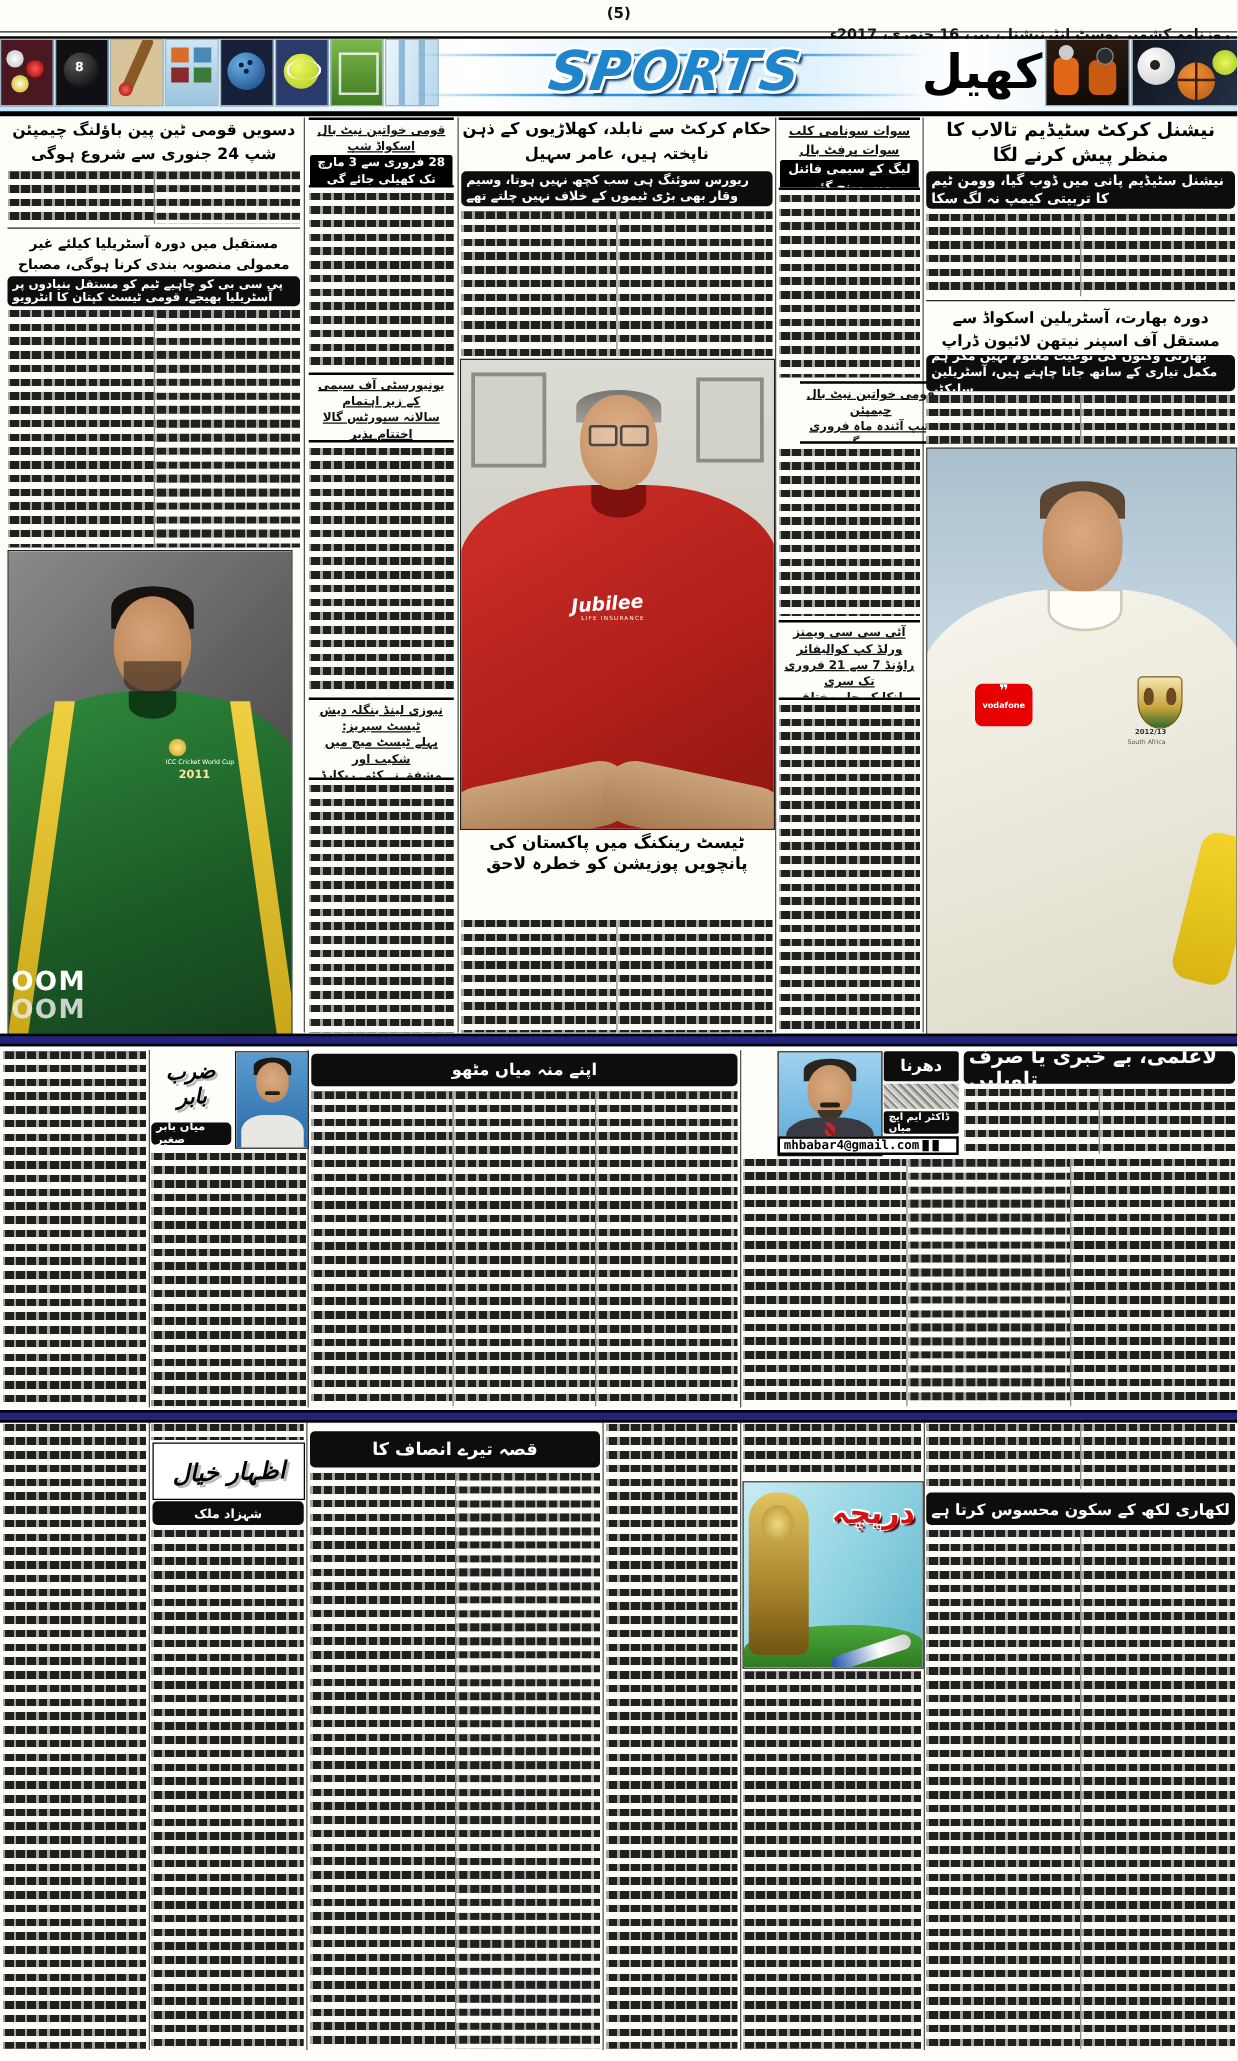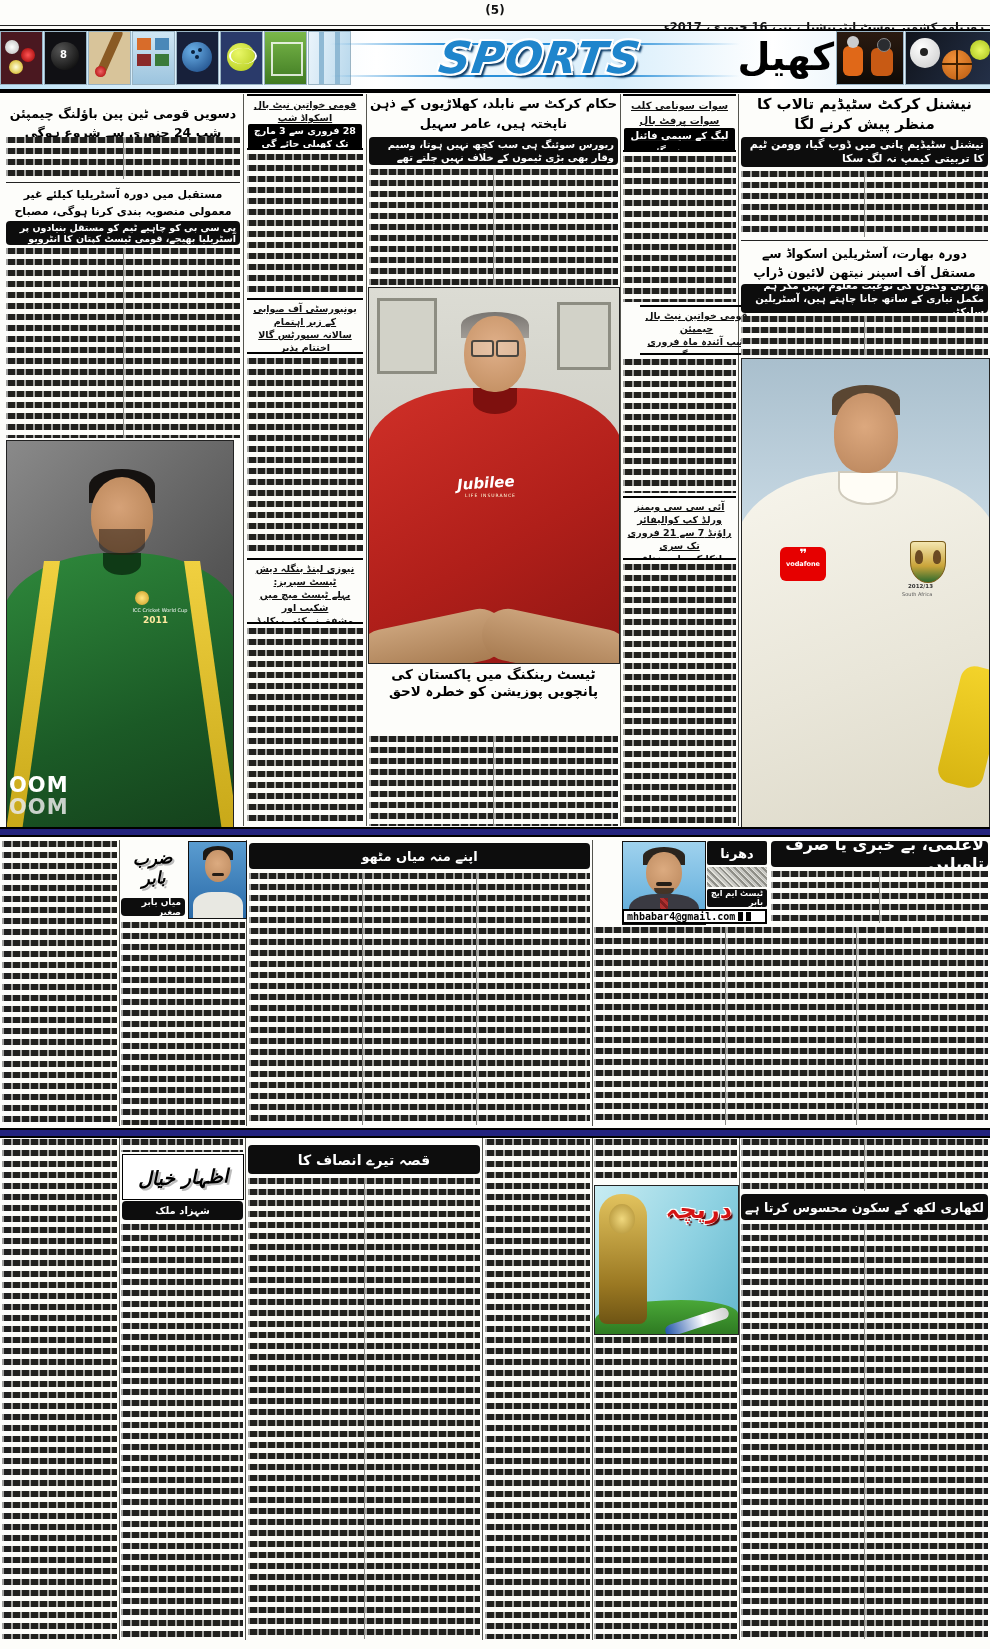--- a/index.html
+++ b/index.html
@@ -20,21 +20,21 @@
   .ball{position:absolute;border-radius:50%;}
   .sportsword{position:absolute;left:340px;top:1px;width:400px;text-align:center;
       font-style:italic;font-weight:900;font-size:44px;letter-spacing:1px;color:#1f85cc;
       transform:skewX(-8deg);
       text-shadow:-2px -2px 0 #fff,2px -2px 0 #fff,-2px 2px 0 #fff,2px 2px 0 #fff,4px 4px 2px #0a3a66;}
   .speedline{position:absolute;height:2px;background:linear-gradient(90deg,rgba(30,120,190,0),#2a8fd8 30%,#2a8fd8 70%,rgba(30,120,190,0));}
   .khel{position:absolute;left:742px;top:4px;width:92px;text-align:center;font-size:38px;font-weight:bold;color:#000;}
   
   .hl{font-weight:bold;color:#000;text-align:center;overflow:hidden;}
   .bar{background:#0d0d0d;color:#fff;font-weight:bold;display:flex;align-items:center;justify-content:center;
-       text-align:right;overflow:hidden;border-radius:4px;padding:0 4px;box-sizing:border-box;}
+       text-align:left;overflow:hidden;border-radius:4px;padding:0 4px;box-sizing:border-box;}
   .colbox{border-top:2px solid #000;border-bottom:2px solid #000;text-align:center;font-weight:bold;
           overflow:hidden;box-sizing:border-box;padding:2px 1px;}
   .colbox .ln{text-decoration:underline;display:block;font-size:9.5px;line-height:13px;}
   .colbox .inv{background:#000;color:#fff;text-decoration:none;border-radius:2px;}
   
   .sim{background-image:
         repeating-linear-gradient(to right, rgba(253,253,250,.6) 0 2px, rgba(253,253,250,0) 2px 9px),
         repeating-linear-gradient(to bottom, #20201e 0 6px, #fdfdfa 6px 11px);
        background-clip:padding-box;}
   .tcols{display:flex;}
@@ -192,21 +192,21 @@
         <span class="ball" style="left:64px;top:8px;width:20px;height:20px;background:radial-gradient(#e8f860,#a8c018);"></span>
       </div>
     </div>
   </div>
 
   <div class="vline" style="left:243px;top:94px;height:732px;"></div>
   <div class="vline" style="left:366px;top:94px;height:732px;"></div>
   <div class="vline" style="left:620px;top:94px;height:732px;"></div>
   <div class="vline" style="left:738px;top:94px;height:732px;"></div>
 
-  <div class="abs hl u" style="left:6px;top:94px;width:234px;height:40px;font-size:12.5px;line-height:19px;margin-top:10px;">دسویں قومی ٹین پین باؤلنگ چیمپئن شپ 24 جنوری سے شروع ہوگی</div>
+  <div class="abs hl u" style="left:6px;top:94px;width:234px;height:40px;font-size:12.5px;line-height:19px;">دسویں قومی ٹین پین باؤلنگ چیمپئن شپ 24 جنوری سے شروع ہوگی</div>
   <div class="abs tcols" style="left:6px;top:137px;width:234px;height:42px;">
     <div class="sim"></div>
       <div class="sim"></div>
   </div>
   <div class="abs hrule" style="left:6px;top:182px;width:234px;"></div>
   <div class="abs hl u" style="left:6px;top:186px;width:234px;height:34px;font-size:11px;line-height:17px;">مستقبل میں دورہ آسٹریلیا کیلئے غیر معمولی منصوبہ بندی کرنا ہوگی، مصباح الحق</div>
   <div class="abs bar u" style="left:6px;top:221px;width:234px;height:24px;font-size:9.5px;line-height:11.5px;">پی سی بی کو چاہیے ٹیم کو مستقل بنیادوں پر آسٹریلیا بھیجے، قومی ٹیسٹ کپتان کا انٹرویو</div>
   <div class="abs tcols" style="left:6px;top:248px;width:234px;height:190px;">
     <div class="sim"></div>
       <div class="sim"></div>
@@ -226,21 +226,21 @@
     <div class="m-oom">OOM</div>
     <div class="m-oom2">OOM</div>
   </div>
 
   <div class="abs colbox u" style="left:247px;top:94px;width:116px;height:56px;">
     <span class="ln">قومی خواتین نیٹ بال اسکواڈ شپ</span>
     <span class="ln inv">28 فروری سے 3 مارچ تک کھیلی جائے گی</span>
   </div>
   <div class="abs sim" style="left:247px;top:154px;width:116px;height:141px;"></div>
   <div class="abs colbox u" style="left:247px;top:298px;width:116px;height:56px;">
-    <span class="ln">یونیورسٹی آف صوابی کے زیر اہتمام</span>
+    <span class="ln">یونیورسٹی آف سیمی کے زیر اہتمام</span>
     <span class="ln">سالانہ سپورٹس گالا اختتام پذیر</span>
   </div>
   <div class="abs sim" style="left:247px;top:358px;width:116px;height:197px;"></div>
   <div class="abs colbox u" style="left:247px;top:558px;width:116px;height:66px;">
     <span class="ln">نیوزی لینڈ بنگلہ دیش ٹیسٹ سیریز:</span>
     <span class="ln">پہلے ٹیسٹ میچ میں شکیب اور</span>
     <span class="ln">مشفق نے کئی ریکارڈ توڑ دیے</span>
   </div>
   <div class="abs sim" style="left:247px;top:628px;width:116px;height:198px;"></div>
 
@@ -352,21 +352,21 @@
     <div class="bgc" style="background:linear-gradient(#9fd2ee,#5aa8d8);"></div>
     <div class="hair" style="left:20px;top:5px;width:42px;height:18px;background:#2a241e;"></div>
     <div class="face" style="left:23px;top:10px;width:36px;height:42px;"></div>
     <div class="mus" style="left:33px;top:40px;width:16px;height:4px;"></div>
     <div class="mus" style="left:31px;top:46px;width:20px;height:7px;border-radius:0 0 8px 8px;opacity:.8;"></div>
     <div class="suit" style="left:6px;width:70px;height:30px;background:#3a3a42;"></div>
     <div style="position:absolute;left:37px;bottom:0;width:8px;height:26px;background:repeating-linear-gradient(45deg,#b03030 0 3px,#802020 3px 6px);"></div>
   </div>
   <div class="abs bar u" style="left:707px;top:841px;width:60px;height:24px;font-size:13px;border-radius:2px;">دھرنا</div>
   <div class="abs noise" style="left:707px;top:867px;width:60px;height:20px;"></div>
-  <div class="abs bar u" style="left:707px;top:889px;width:60px;height:18px;font-size:8px;border-radius:2px;">ٹیسٹ ایم ایچ بابر</div>
+  <div class="abs bar u" style="left:707px;top:889px;width:60px;height:18px;font-size:8px;border-radius:2px;">ڈاکٹر ایم ایچ میاں</div>
   <div class="abs emailbar lt" style="left:622px;top:909px;width:145px;height:15px;">
     <span>mhbabar4@gmail.com</span>
     <span class="blk"></span>
       <span class="blk"></span>
   </div>
   <div class="abs bar u" style="left:771px;top:841px;width:217px;height:26px;font-size:16px;">لاعلمی، بے خبری یا صرف تاویلیں</div>
   <div class="abs tcols" style="left:771px;top:871px;width:217px;height:52px;">
     <div class="sim"></div>
       <div class="sim"></div>
   </div>

